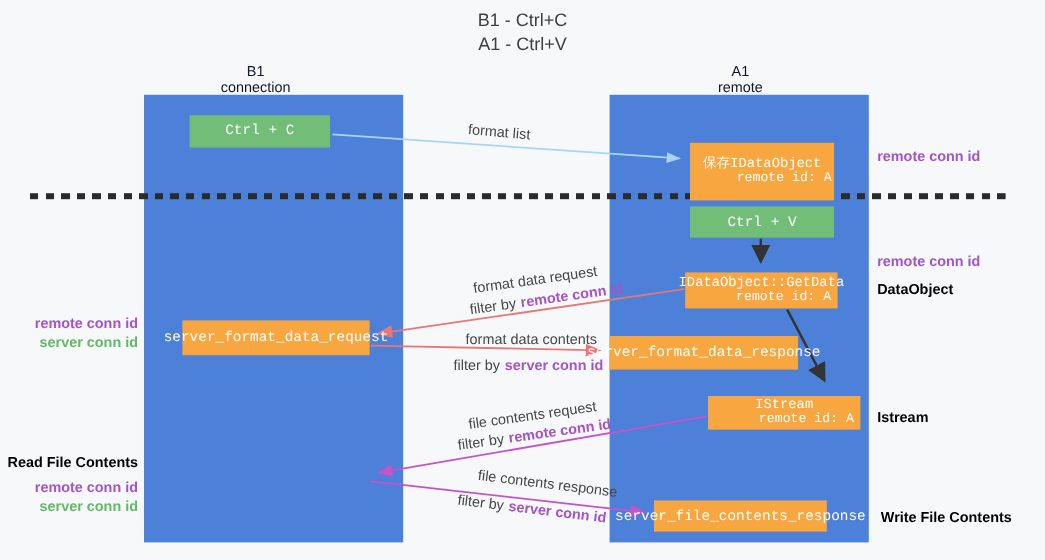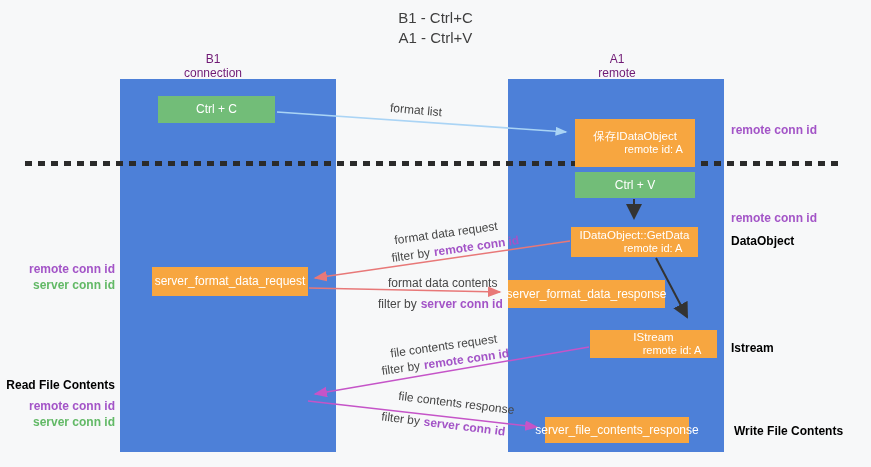--- a/index.html
+++ b/index.html
@@ -1,25 +1,25 @@
 <!DOCTYPE html>
 <html><head>
 <meta charset="utf-8">
 <style>
   html,body{margin:0;padding:0;}
   body{font-family:"Liberation Sans","DejaVu Sans",sans-serif;background:#f7f8f9;}
   #stage{position:relative;width:871px;height:467px;background:#f7f8f9;overflow:hidden;}
   .abs{position:absolute;}
   .title{left:0;top:8px;width:871px;text-align:center;font-size:15px;color:#3f3f3f;line-height:20px;}
-  .col-header{width:140px;text-align:center;font-size:12px;color:#701a75;line-height:14px;}
+  .col-header{width:140px;text-align:center;font-size:12px;color:#0f172a;line-height:14px;}
   .lifeline{background:#4d80d8;width:216px;height:373px;top:79px;}
   .dashline{left:25px;top:161px;width:813px;height:5px;
     background:repeating-linear-gradient(90deg,#2b2b2b 0 7px,rgba(0,0,0,0) 7px 13px);}
   .node{display:flex;flex-direction:column;align-items:center;justify-content:center;
-    color:#ffffff;text-align:center;line-height:13px;}
+    color:#ffffff;text-align:center;line-height:13px;font-family:Liberation Mono, monospace;}
   .node.green{background:#72bd78;font-size:12px;}
   .node.orange{background:#f7a640;font-size:12px;}
   .node .l2{font-size:11px;padding-left:37px;}
   .node .l1{font-size:11.5px;}
   .side-label{font-size:12px;color:#000000;white-space:nowrap;font-weight:bold;}
   .side-left{width:110px;left:5px;text-align:right;}
   .purple{color:#a354c7;font-weight:bold;}
   .greentxt{color:#62b966;font-weight:bold;}
   .edge-label{font-size:12px;color:#464646;white-space:nowrap;transform-origin:center;}
   .filter-prefix{margin-right:4px;}

